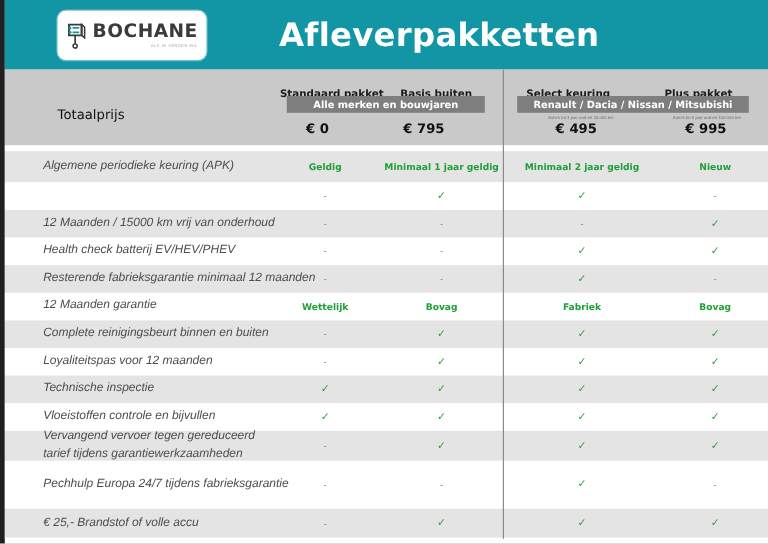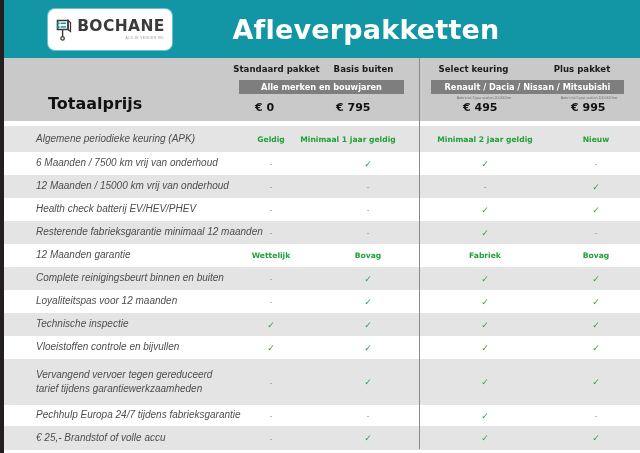--- a/index.html
+++ b/index.html
@@ -60,21 +60,21 @@
     height:63px;
     background:#c9c9c9;
   }
   .pkg-col{
     position:absolute;top:0;bottom:0;
     display:flex;flex-direction:column;align-items:center;
   }
   .pkg-name{
     font-family:"DejaVu Sans", sans-serif;
     font-weight:bold;font-size:8.6px;color:#1b1b1b;
-    margin-top:6px;white-space:nowrap;
+    margin-top:16px;white-space:nowrap;
   }
   .pkg-band{
     position:absolute;
     height:14px;
     background:#7e7e7e;
     color:#ffffff;
     display:flex;align-items:center;justify-content:center;
     font-family:"DejaVu Sans", sans-serif;
     font-weight:bold;font-size:8.2px;
     white-space:nowrap;
@@ -85,23 +85,23 @@
     white-space:nowrap;text-align:center;
     font-family:"Liberation Sans", sans-serif;
   }
   .pkg-price{
     position:absolute;
     font-family:"DejaVu Sans", sans-serif;
     font-weight:bold;font-size:11px;color:#111111;
     white-space:nowrap;
   }
   .totaalprijs{
-    position:absolute;left:44px;bottom:8px;
-    font-family:"DejaVu Sans", sans-serif;
-    font-weight:bold;font-size:16px;color:#111111;
+    position:absolute;left:44px;bottom:19px;
+    font-family:"DejaVu Sans", sans-serif;
+    font-weight:normal;font-size:11px;color:#111111;
   }
 
   
   .vdiv{
     position:absolute;
     left:415px;top:58px;
     width:1px;
     height:391px;
     background:#8a8a8a;
     z-index:6;
@@ -193,27 +193,26 @@
     <div class="pkg-price" style="left:567px;top:43px;">€ 995</div>
   </div>
 
   <div class="gap-strip"></div>
 
   <div class="rows">
 
     <div class="row alt" style="height:26px;">
       <span class="row-label">Algemene periodieke keuring (APK)</span>
       <span class="cell txt" style="left:267px;">Geldig</span>
-      <span class="cell txt" style="left:344px;">Minimaal 1 jaar geldig</span>
+      <span class="cell txt" style="left:364px;">Minimaal 1 jaar geldig</span>
       <span class="cell txt" style="left:481px;">Minimaal 2 jaar geldig</span>
       <span class="cell txt" style="left:592px;">Nieuw</span>
     </div>
 
     <div class="row plain" style="height:23px;">
-      <span class="row-label">6 Maanden / 7500 km vrij van onderhoud</span>
       <span class="cell dash" style="left:267px;">-</span>
       <span class="cell check" style="left:364px;">✓</span>
       <span class="cell check" style="left:481px;">✓</span>
       <span class="cell dash" style="left:592px;">-</span>
     </div>
 
     <div class="row alt" style="height:23px;">
       <span class="row-label">12 Maanden / 15000 km vrij van onderhoud</span>
       <span class="cell dash" style="left:267px;">-</span>
       <span class="cell dash" style="left:364px;">-</span>
@@ -270,29 +269,29 @@
     </div>
 
     <div class="row plain" style="height:23px;">
       <span class="row-label">Vloeistoffen controle en bijvullen</span>
       <span class="cell check" style="left:267px;">✓</span>
       <span class="cell check" style="left:364px;">✓</span>
       <span class="cell check" style="left:481px;">✓</span>
       <span class="cell check" style="left:592px;">✓</span>
     </div>
 
-    <div class="row alt" style="height:46px;">
+    <div class="row alt" style="height:25px;">
       <span class="row-label" style="width:185px;">Vervangend vervoer tegen gereduceerd tarief tijdens garantiewerkzaamheden</span>
       <span class="cell dash" style="left:267px;">-</span>
       <span class="cell check" style="left:364px;">✓</span>
       <span class="cell check" style="left:481px;">✓</span>
       <span class="cell check" style="left:592px;">✓</span>
     </div>
 
-    <div class="row plain" style="height:21px;">
+    <div class="row plain" style="height:40px;">
       <span class="row-label">Pechhulp Europa 24/7 tijdens fabrieksgarantie</span>
       <span class="cell dash" style="left:267px;">-</span>
       <span class="cell dash" style="left:364px;">-</span>
       <span class="cell check" style="left:481px;">✓</span>
       <span class="cell dash" style="left:592px;">-</span>
     </div>
 
     <div class="row alt" style="height:24px;">
       <span class="row-label">€ 25,- Brandstof of  volle accu</span>
       <span class="cell dash" style="left:267px;">-</span>

